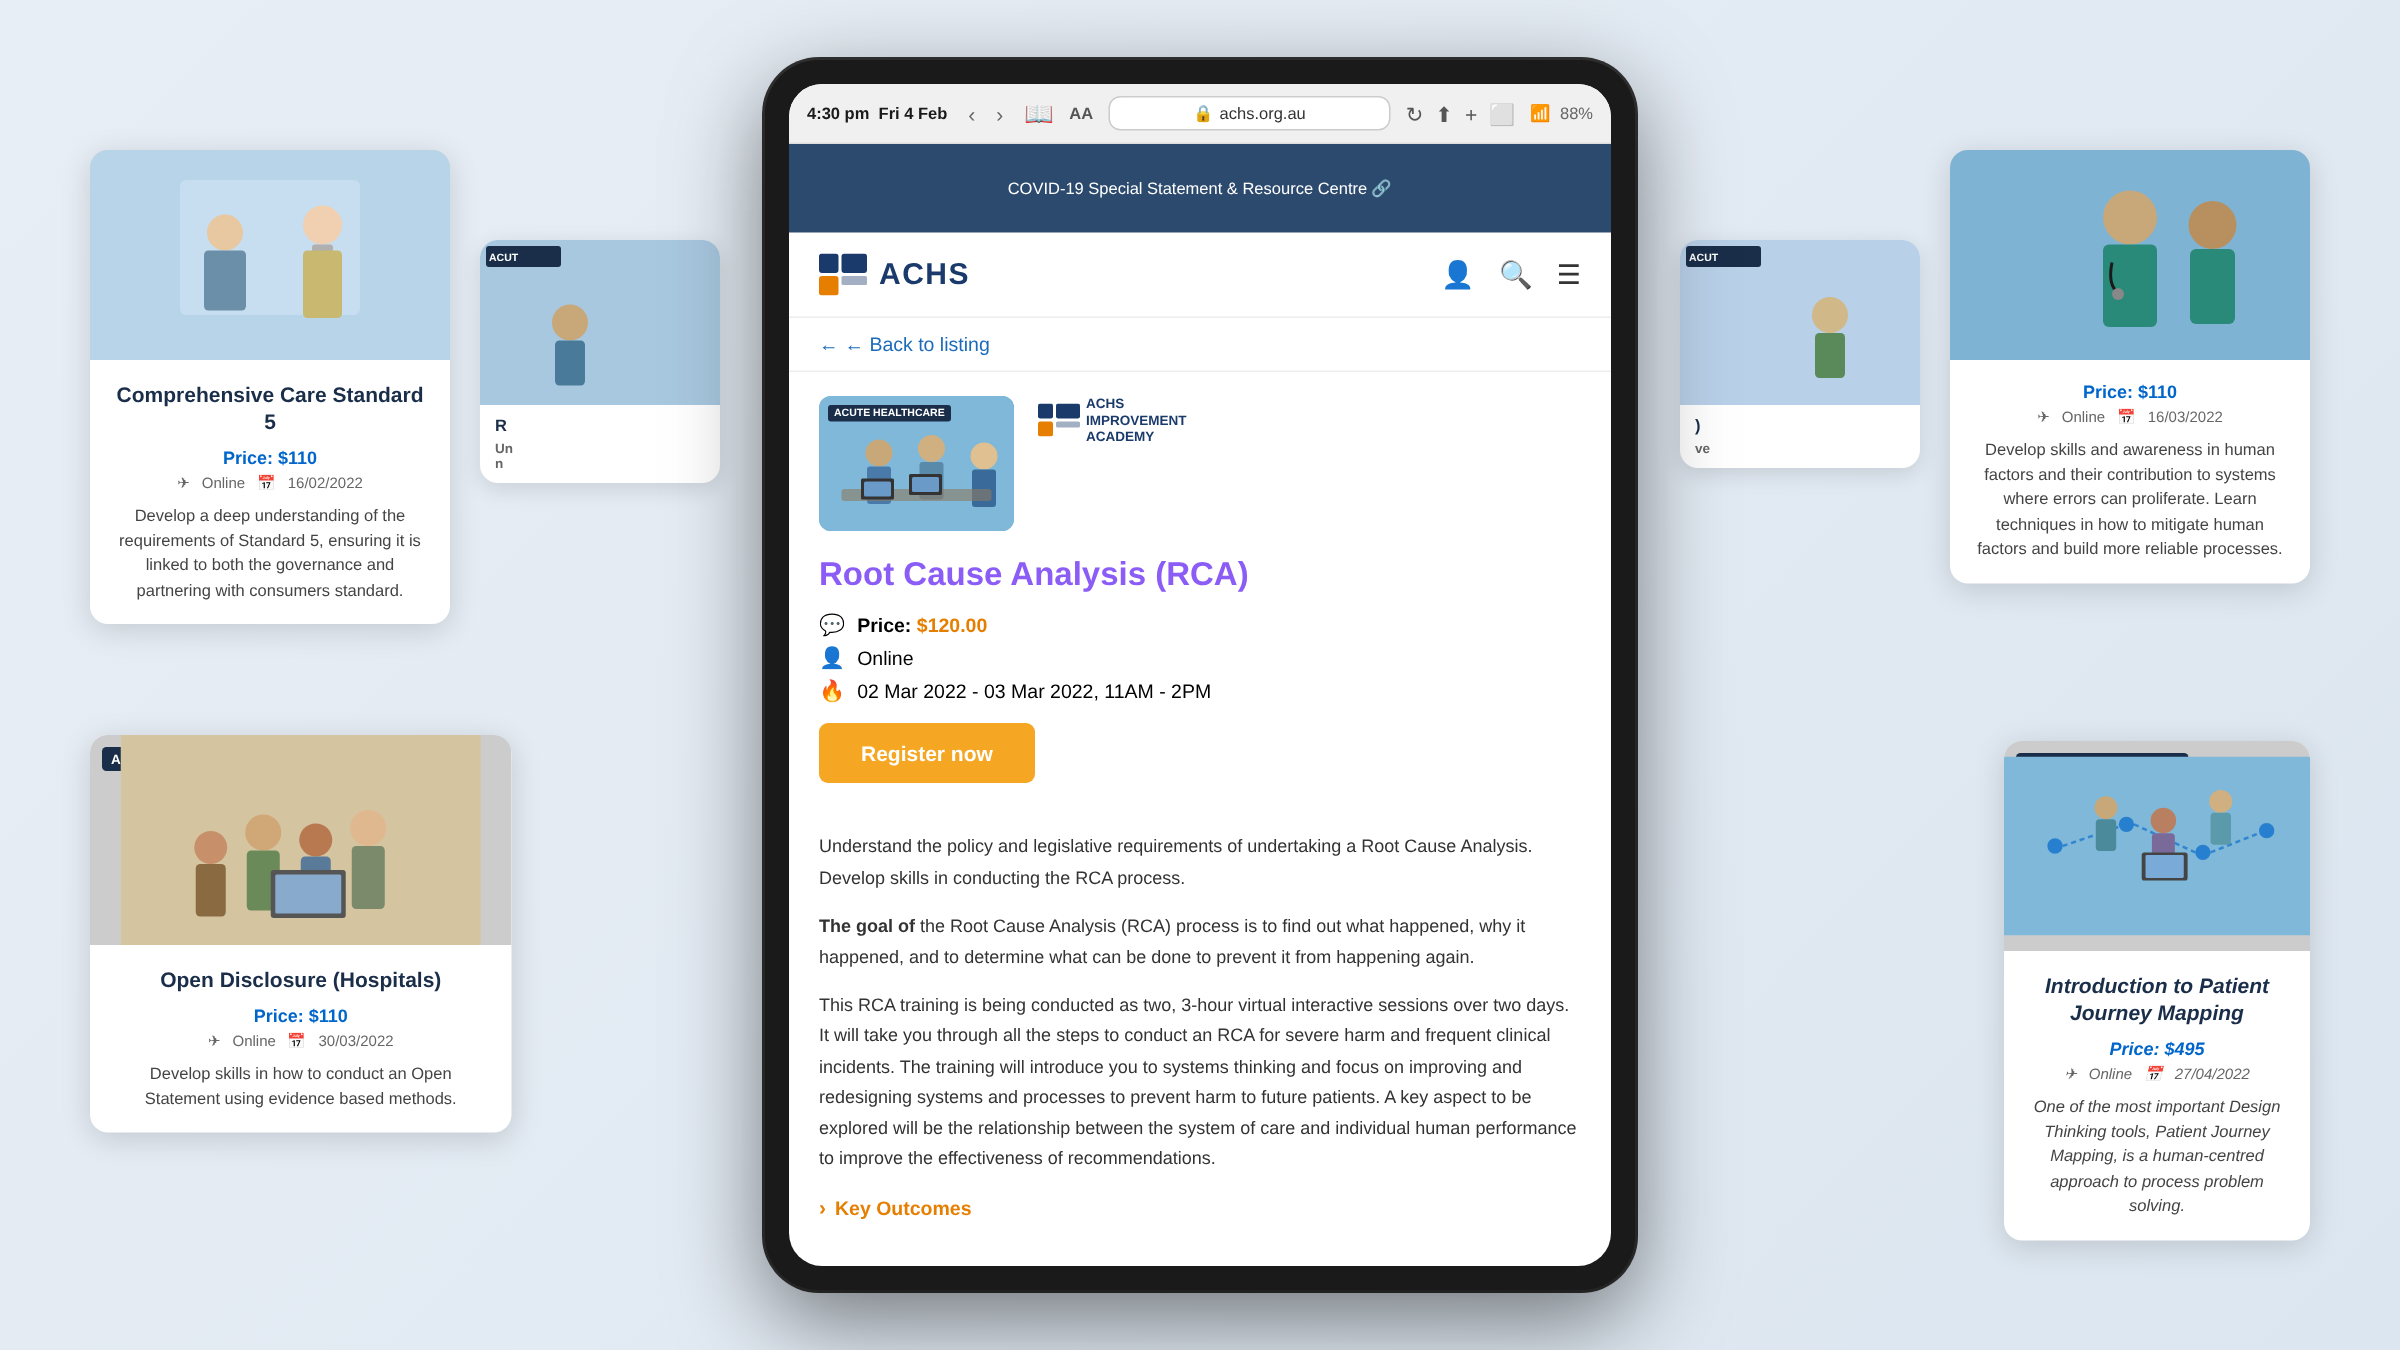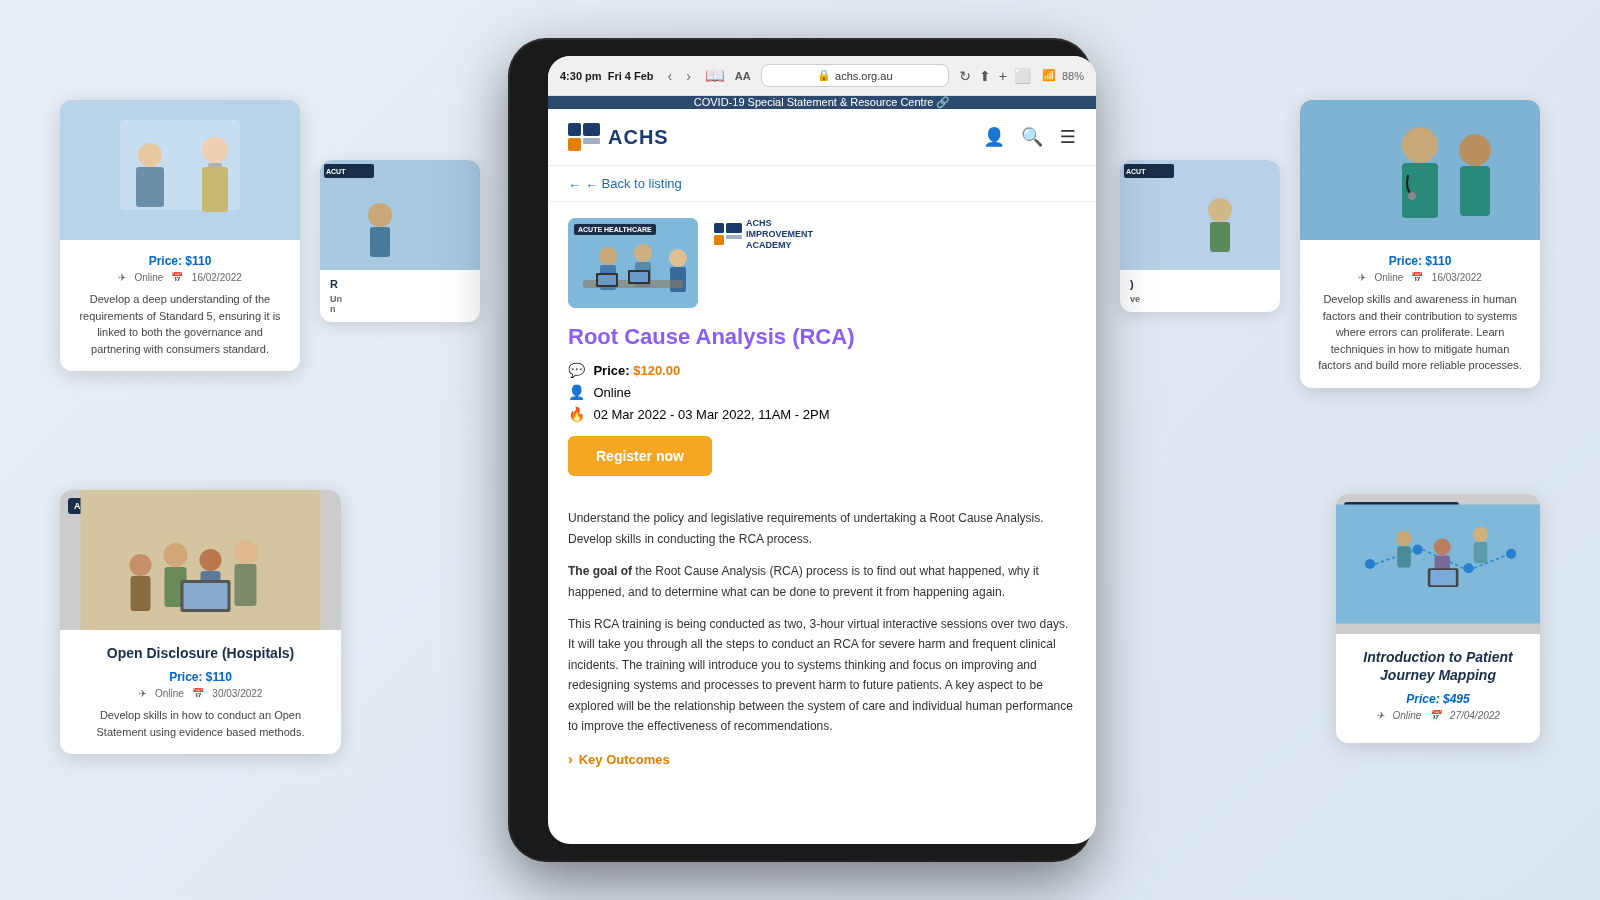--- a/index.html
+++ b/index.html
@@ -104,21 +104,20 @@
       position: relative;
     }
     .tablet-screen {
       width: 100%;
       height: 100%;
       background: #fff;
       border-radius: 22px;
       overflow: hidden;
       display: flex;
       flex-direction: column;
-      margin-left: 22px;
     }
 
     
     .browser-bar {
       background: #f0f0f0;
       padding: 8px 12px;
       display: flex;
       align-items: center;
       gap: 10px;
       flex-shrink: 0;
@@ -190,21 +189,21 @@
       overflow-x: hidden;
     }
     .website-content::-webkit-scrollbar { width: 4px; }
     .website-content::-webkit-scrollbar-thumb { background: #ccc; border-radius: 2px; }
 
     
     .covid-banner {
       background: #2c4a6e;
       color: #fff;
       text-align: center;
-      padding: 0;
+      padding: 23px;
       font-size: 11px;
       display: flex;
       align-items: center;
       justify-content: center;
       gap: 4px;
     }
 
     
     .site-header {
       padding: 14px 20px;
@@ -453,20 +452,21 @@
 
       <circle cx="90" cy="55" r="12" fill="#e8c8a0"></circle>
       <rect x="76" y="67" width="28" height="40" rx="3" fill="#6b8fa8"></rect>
 
       <circle cx="155" cy="50" r="13" fill="#f0d0b0"></circle>
       <rect x="148" y="63" width="14" height="5" rx="2" fill="#b0b0b0"></rect>
       <rect x="142" y="67" width="26" height="45" rx="3" fill="#c8b870"></rect>
     </svg>
   </div>
   <div class="card-body">
+    <div class="card-title">Comprehensive Care Standard 5</div>
     <div class="card-price">Price: $110</div>
     <div class="card-meta">
       <span>✈</span>
       <span>Online</span>
       <span>📅</span>
       <span>16/02/2022</span>
     </div>
     <div class="card-desc">Develop a deep understanding of the requirements of Standard 5, ensuring it is linked to both the governance and partnering with consumers standard.</div>
   </div>
 </div>
@@ -558,20 +558,21 @@
   </div>
   <div class="card-body">
     <div class="card-title">Introduction to Patient Journey Mapping</div>
     <div class="card-price">Price: $495</div>
     <div class="card-meta">
       <span>✈</span>
       <span>Online</span>
       <span>📅</span>
       <span>27/04/2022</span>
     </div>
+    <div class="card-desc">One of the most important Design Thinking tools, Patient Journey Mapping, is a human-centred approach to process problem solving.</div>
   </div>
 </div>
 
 <div class="partial-card-left">
   <div class="partial-img">
     <svg width="100%" height="110" viewBox="0 0 160 110" xmlns="http://www.w3.org/2000/svg">
       <rect width="160" height="110" fill="#a8c8e0"></rect>
       <rect x="4" y="4" width="50" height="14" rx="2" fill="#1a2e4a"></rect>
       <text x="6" y="14" font-size="7" fill="white" font-weight="bold" font-family="Arial">ACUT</text>
       <circle cx="60" cy="55" r="12" fill="#c8a878"></circle>

